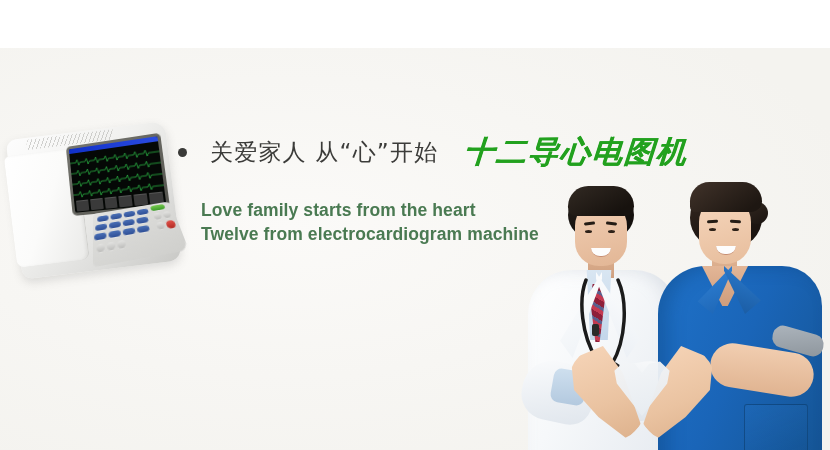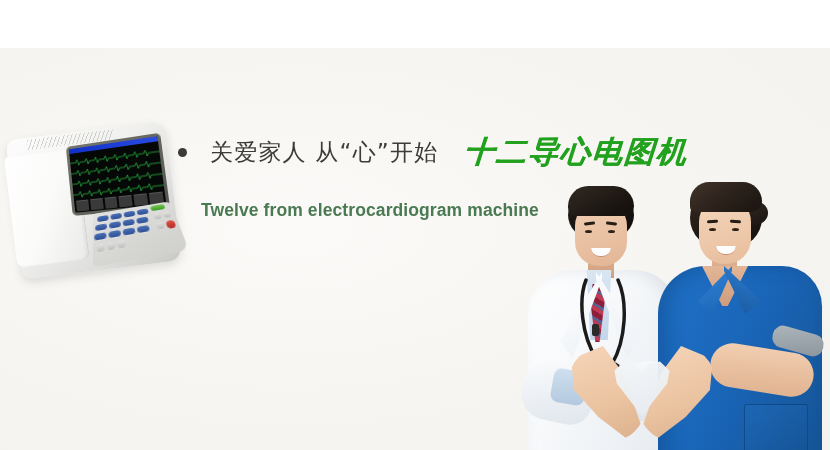--- a/index.html
+++ b/index.html
@@ -515,20 +515,21 @@
       <span class="bullet bullet-dark"></span>
       <span class="headline-cn">关爱家人 从“心”开始</span>
       <span class="brand-cn">十二导心电图机</span>
     </div>
 
     <div class="line-en">
       <span class="bullet-en-wrap">
         <span class="bullet bullet-green"></span>
       </span>
       <span class="en-text">
+        <div>Love family starts from the heart</div>
         <div>Twelve from electrocardiogram machine</div>
       </span>
     </div>
 
   </div>
 
   <div id="people">
 
     <div class="person" id="doctor">
       <div class="doc-coat"></div>

